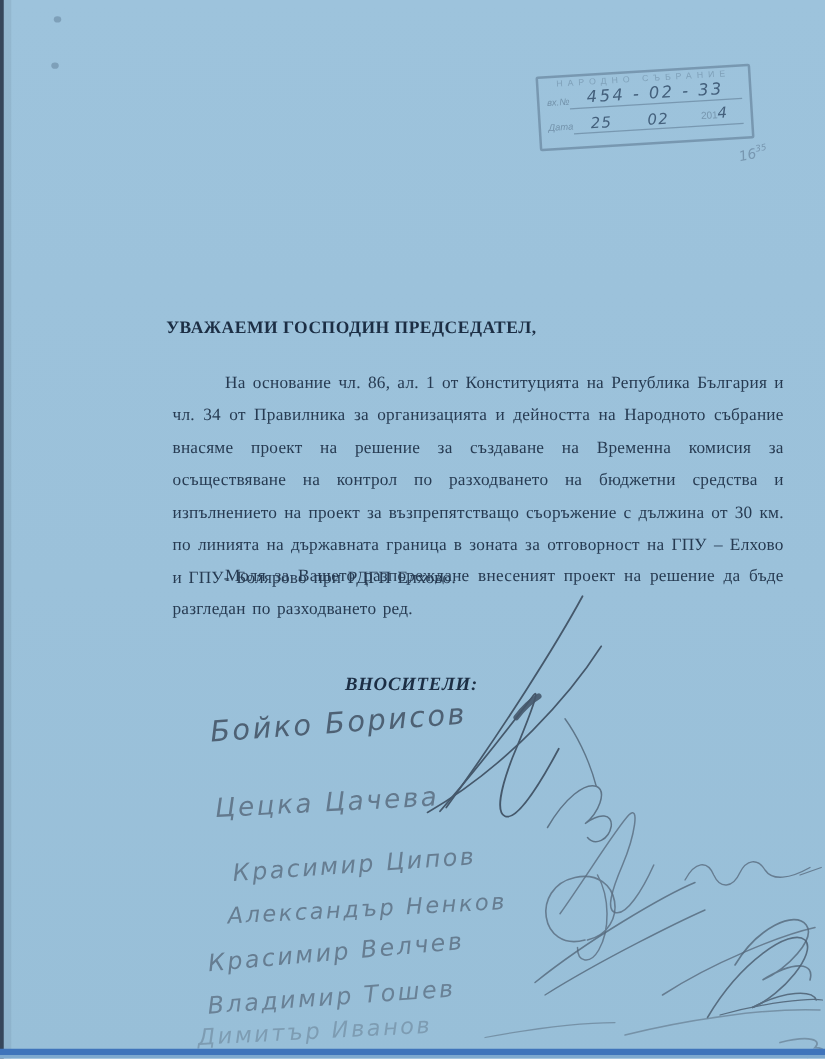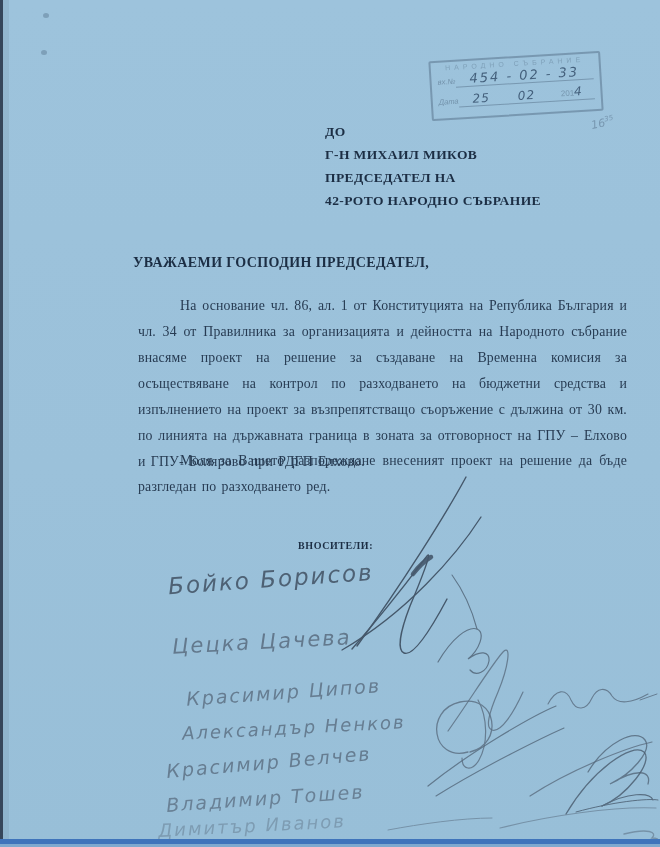--- a/index.html
+++ b/index.html
@@ -39,21 +39,21 @@
     color:rgba(90,115,140,0.55);font-size:11px;
   }
   .time-note sup{font-size:7px;}
 
   
   .addr{position:absolute;left:325px;top:120px;font-weight:bold;font-size:13.5px;line-height:23px;color:#1c2e44;letter-spacing:0.4px;}
   .salutation{position:absolute;left:133px;top:255px;font-weight:bold;font-size:14px;color:#1c2e44;letter-spacing:0.4px;}
   .para{position:absolute;left:90px;width:489px;font-size:13.8px;line-height:26px;color:#273b52;text-align:justify;letter-spacing:0.2px;word-spacing:1.5px;margin-left:48px;}
   .para.p1{top:293px;text-indent:42px;}
   .para.p2{top:448px;text-indent:42px;}
-  .submitters{position:absolute;left:298px;top:540px;font-weight:bold;font-size:10px;color:#1c2e44;letter-spacing:0.6px;}
+  .submitters{position:absolute;left:276px;top:540px;font-weight:bold;font-size:15px;color:#1c2e44;letter-spacing:0.6px;font-style:italic;}
 
   
   .hw{position:absolute;font-family:"DejaVu Sans",sans-serif;font-style:italic;color:#5a6d80;white-space:nowrap;letter-spacing:2px;}
   .hw.n1{left:168px;top:566px;font-size:23px;transform:rotate(-4deg);color:#4e6174;}
   .hw.n2{left:172px;top:630px;font-size:21px;transform:rotate(-3deg);opacity:0.85;}
   .hw.n3{left:186px;top:681px;font-size:19px;transform:rotate(-4deg);opacity:0.8;}
   .hw.n4{left:182px;top:717px;font-size:18px;transform:rotate(-3deg);opacity:0.8;}
   .hw.n5{left:166px;top:751px;font-size:19px;transform:rotate(-5deg);opacity:0.8;}
   .hw.n6{left:166px;top:787px;font-size:19px;transform:rotate(-4deg);opacity:0.75;}
   .hw.n7{left:158px;top:815px;font-size:18px;transform:rotate(-3deg);opacity:0.42;}
@@ -79,26 +79,20 @@
     <div class="row">
       <span class="lbl">Дата</span>
       <span class="fill hwink day">25</span>
       <span class="fill hwink day">02</span>
       <span class="fill"><span class="printed-year">201</span><span class="hwink day">4</span></span>
     </div>
   </div>
 
   <div class="time-note"><span>16</span><sup>35</sup></div>
 
-  <div class="addr">
-    <div>ДО</div>
-    <div>Г-Н МИХАИЛ МИКОВ</div>
-    <div>ПРЕДСЕДАТЕЛ НА</div>
-    <div>42-РОТО НАРОДНО СЪБРАНИЕ</div>
-  </div>
 
   <div class="salutation">УВАЖАЕМИ ГОСПОДИН ПРЕДСЕДАТЕЛ,</div>
 
   <div class="para p1">На основание чл. 86, ал. 1 от Конституцията на Република България и чл. 34 от Правилника за организацията и дейността на Народното събрание внасяме проект на решение за създаване на Временна комисия за осъществяване на контрол по разходването на бюджетни средства и изпълнението на проект за възпрепятстващо съоръжение с дължина от 30 км. по линията на държавната граница в зоната за отговорност на ГПУ – Елхово и ГПУ- Болярово при РДГП Елхово.</div>
   <div class="para p2">Моля за Вашето разпореждане внесеният проект на решение да бъде разгледан по разходването ред.</div>
 
   <div class="submitters">ВНОСИТЕЛИ:</div>
 
   <span class="hw n1">Бойко Борисов</span>
   <span class="hw n2">Цецка Цачева</span>

